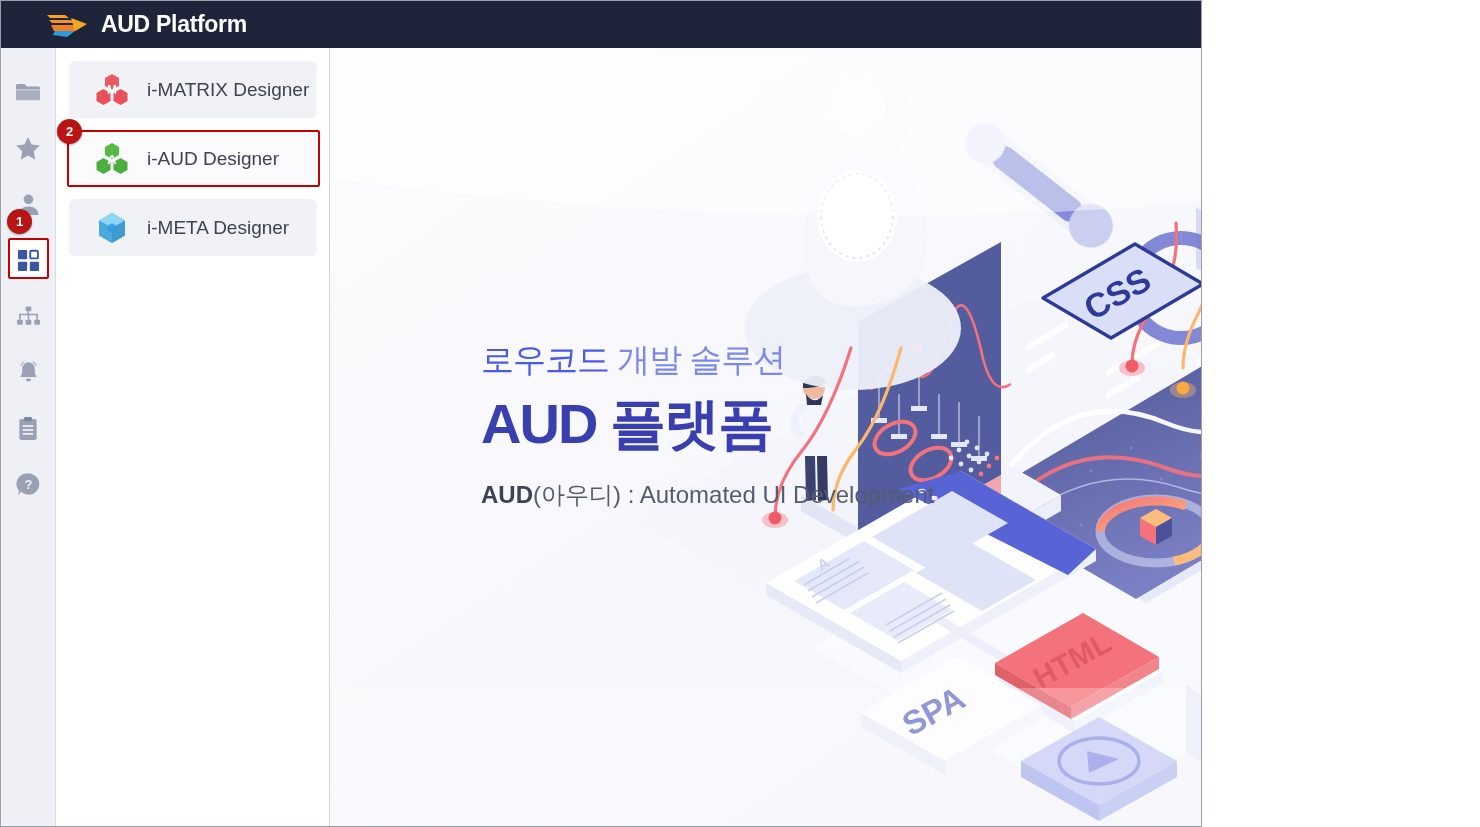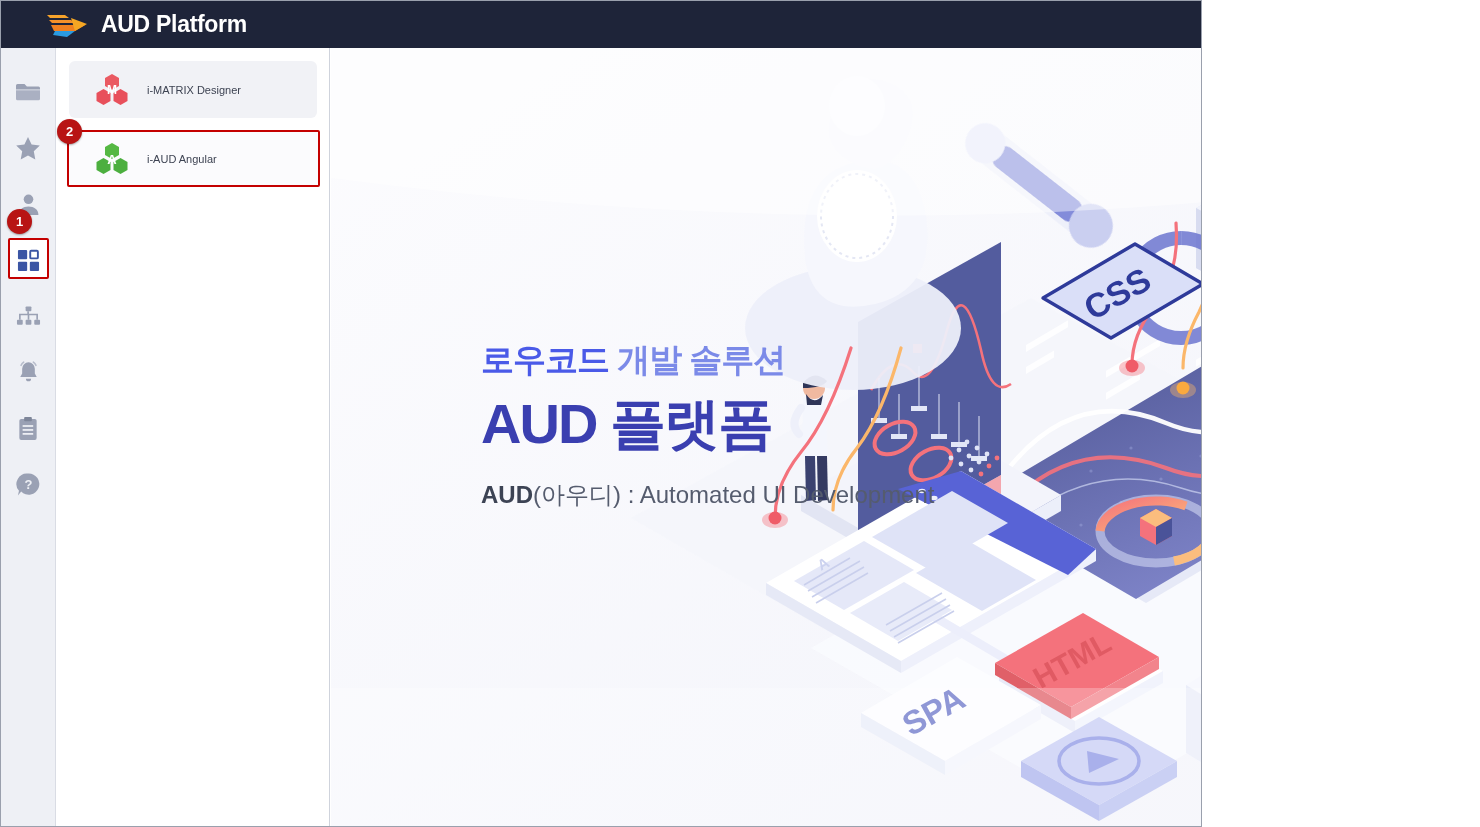--- a/index.html
+++ b/index.html
@@ -111,21 +111,21 @@
   }
   .designer-item.highlight {
     background: #fbfbfd;
     border: 2px solid #c40000;
     border-radius: 2px;
     margin-left: -2px;
     margin-right: -2px;
     width: 253px;
   }
   .designer-label {
-    font-size: 11px;
+    font-size: 19px;
     color: #3d4352;
     white-space: nowrap;
   }
   .designer-icon { width: 34px; height: 34px; display:block; flex: 0 0 34px;}
 
   
   .main {
     position: absolute; top: 47px; left: 330px;
     width: 1149px; height: 780px;
     background: linear-gradient(135deg,#fbfbfd 0%, #f7f8fc 45%, #f4f5fa 100%);
@@ -134,21 +134,21 @@
   .hero-svg { position:absolute; top:0; left:0; display:block; }
 
   
   .hero-text {
     position: absolute;
     left: 150px; top: 290px;
     z-index: 10;
   }
   .hero-line1 {
     font-size: 33px;
-    font-weight: bold;
+    font-weight: normal;
     color: #4a5ae8;
     letter-spacing: -1px;
     white-space: nowrap;
   }
   .hero-line1 .soft { color: #7b8ae8; }
   .hero-line2 {
     font-size: 56px;
     font-weight: bold;
     color: #3a3fb0;
     letter-spacing: -2px;
@@ -288,23 +288,33 @@
       <span class="designer-label">i-MATRIX Designer</span>
     </div>
 
     <div class="designer-item highlight">
       <svg class="designer-icon" viewBox="0 0 34 34">
         <path d="M17 1l7 4v8l-7 4-7-4V5z" fill="#55b843"></path>
         <path d="M8.5 16l7 4v8l-7 4-7-4v-8z" fill="#4caf3f"></path>
         <path d="M25.5 16l7 4v8l-7 4-7-4v-8z" fill="#4caf3f"></path>
         <text x="17" y="21.5" text-anchor="middle" font-size="13" font-weight="bold" fill="#ffffff" font-family="Liberation Sans, sans-serif">A</text>
       </svg>
-      <span class="designer-label">i-AUD Angular</span>
-    </div>
-
+      <span class="designer-label">i-AUD Designer</span>
+    </div>
+
+    <div class="designer-item">
+      <svg class="designer-icon" viewBox="0 0 34 34">
+        <path d="M17 2l13 7.5v15L17 32 4 24.5v-15z" fill="#5ec0ef"></path>
+        <path d="M17 2l13 7.5L17 17 4 9.5z" fill="#8fd5f5"></path>
+        <path d="M17 17v15L4 24.5v-15z" fill="#4aa9dd"></path>
+        <path d="M17 17l13-7.5v15L17 32z" fill="#3f9bd0"></path>
+        <circle cx="17" cy="17" r="4.6" fill="#2f9ee0" opacity=".85"></circle>
+      </svg>
+      <span class="designer-label">i-META Designer</span>
+    </div>
   </div>
 
   <div class="main">
 
     <svg class="hero-svg" width="1149" height="780" viewBox="0 0 1149 780">
       <defs>
         <linearGradient id="bg" x1="0" y1="0" x2="1" y2="1">
           <stop offset="0" stop-color="#fcfcfe"></stop>
             <stop offset="1" stop-color="#f2f3fa"></stop>
         </linearGradient>

